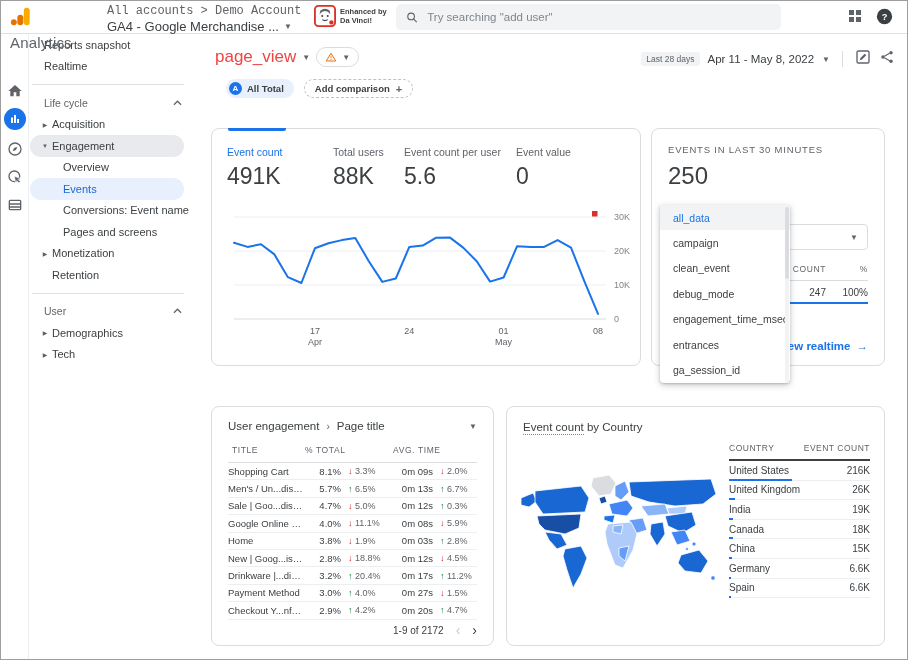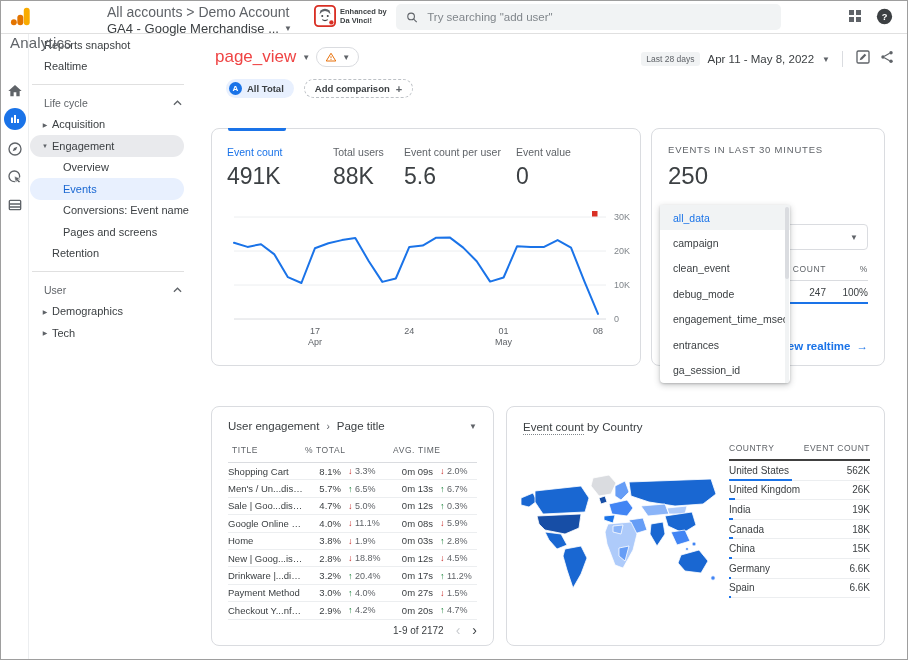--- a/index.html
+++ b/index.html
@@ -7,21 +7,21 @@
     font-family:"Liberation Sans", sans-serif; color:#3c4043; }
   #app { position:relative; width:908px; height:660px; background:#fff;
     border:1px solid #9e9e9e; overflow:hidden; }
 
   
   .hdr { position:absolute; left:0; top:0; width:100%; height:33px; background:#fff;
     border-bottom:1px solid #e0e0e0; z-index:5; }
   .logo-wrap { position:absolute; left:9px; top:4px; display:flex; align-items:flex-start; gap:7px;flex-direction:column; }
   .logo-txt { font-size:15px; color:#5f6368; letter-spacing:.2px; }
   .crumb-wrap { position:absolute; left:106px; top:3px; }
-  .crumb { font-size:14px; color:#5f6368; }
+  .crumb { font-size:12px; color:#5f6368;font-family:Liberation Mono, monospace; }
   .prop { font-size:13px; color:#3c4043; margin-top:1px; display:flex; align-items:center; gap:5px; cursor:pointer;}
   .caret { color:#5f6368; font-size:8px; }
   .davinci { position:absolute; left:313px; top:4px; display:flex; align-items:center; gap:4px; }
   .davinci .txt { font-size:7.5px; line-height:9px; font-weight:bold; color:#3c4043; }
   .search { position:absolute; left:395px; top:3px; width:385px; height:26px; background:#f1f3f4;
     border-radius:5px; display:flex; align-items:center; padding:0 10px; gap:9px; }
   .search input { border:none; outline:none; background:transparent; font-size:11.5px; color:#3c4043;
     width:100%; font-family:"Liberation Sans", sans-serif; }
   .search input::placeholder { color:#80868b; }
   .hdr-ic { position:absolute; top:8px; cursor:pointer; }
@@ -248,20 +248,24 @@
         <span>Overview</span>
       </div>
       <div class="nav-row lvl2 sel">
         <span>Events</span>
       </div>
       <div class="nav-row lvl2">
         <span>Conversions: Event name</span>
       </div>
       <div class="nav-row lvl2">
         <span>Pages and screens</span>
+      </div>
+      <div class="nav-row lvl1">
+        <span class="arr">▶</span>
+        <span>Monetization</span>
       </div>
       <div class="nav-row lvl1">
         <span class="arr"></span>
         <span>Retention</span>
       </div>
       <div class="nav-divider"></div>
       <div class="nav-section">
         <span>User</span>
         <svg width="9" height="6" viewBox="0 0 10 6">
           <path d="M1 5 L5 1 L9 5" fill="none" stroke="#5f6368" stroke-width="1.4"></path>
@@ -518,21 +522,21 @@
       </svg>
     </div>
     <div class="cty-table">
       <div class="cty-cols">
         <span>COUNTRY</span>
         <span>EVENT COUNT</span>
       </div>
       <div id="cty-rows">
           <div class="cty-row">
       <span>United States</span>
-      <span>562K</span>
+      <span>216K</span>
       <span class="bar" style="width:63px"></span>
     </div>
           <div class="cty-row">
       <span>United Kingdom</span>
       <span>26K</span>
       <span class="bar" style="width:6px"></span>
     </div>
           <div class="cty-row">
       <span>India</span>
       <span>19K</span>

